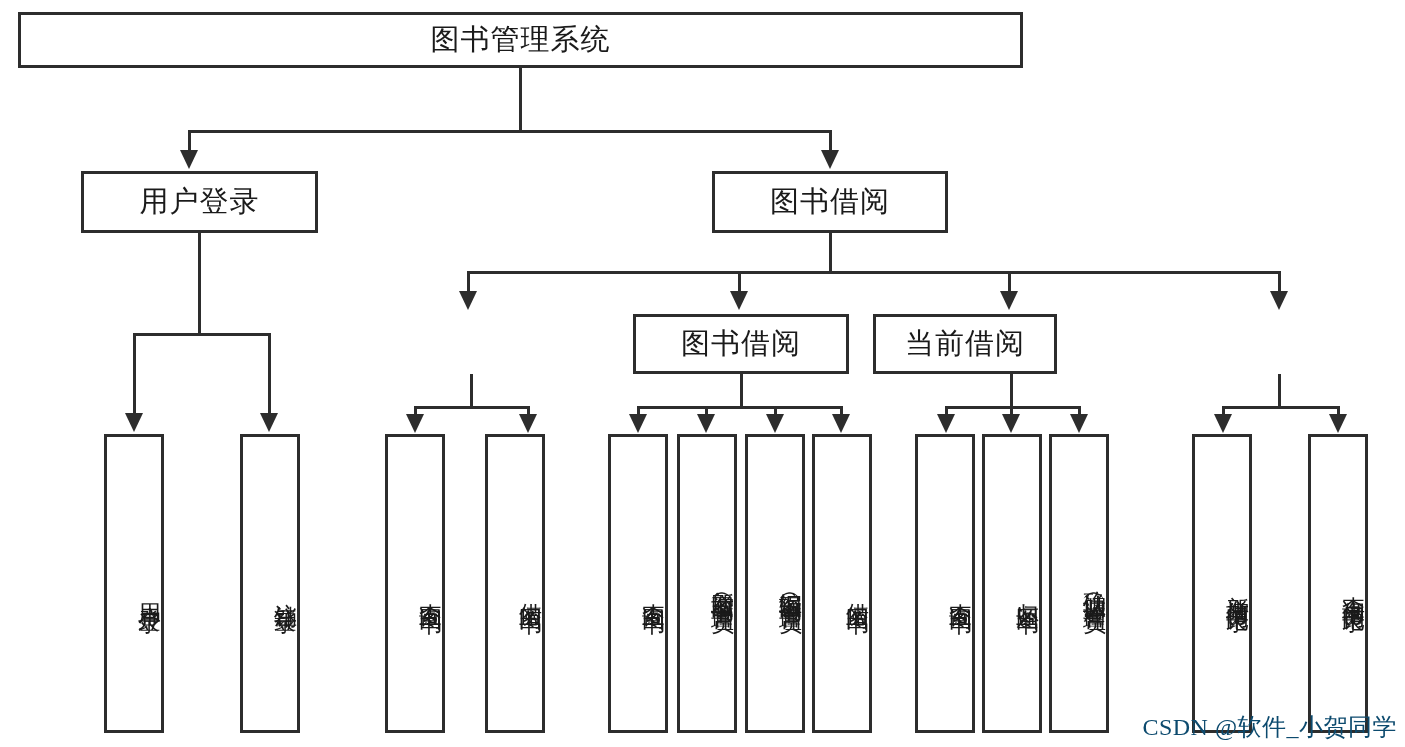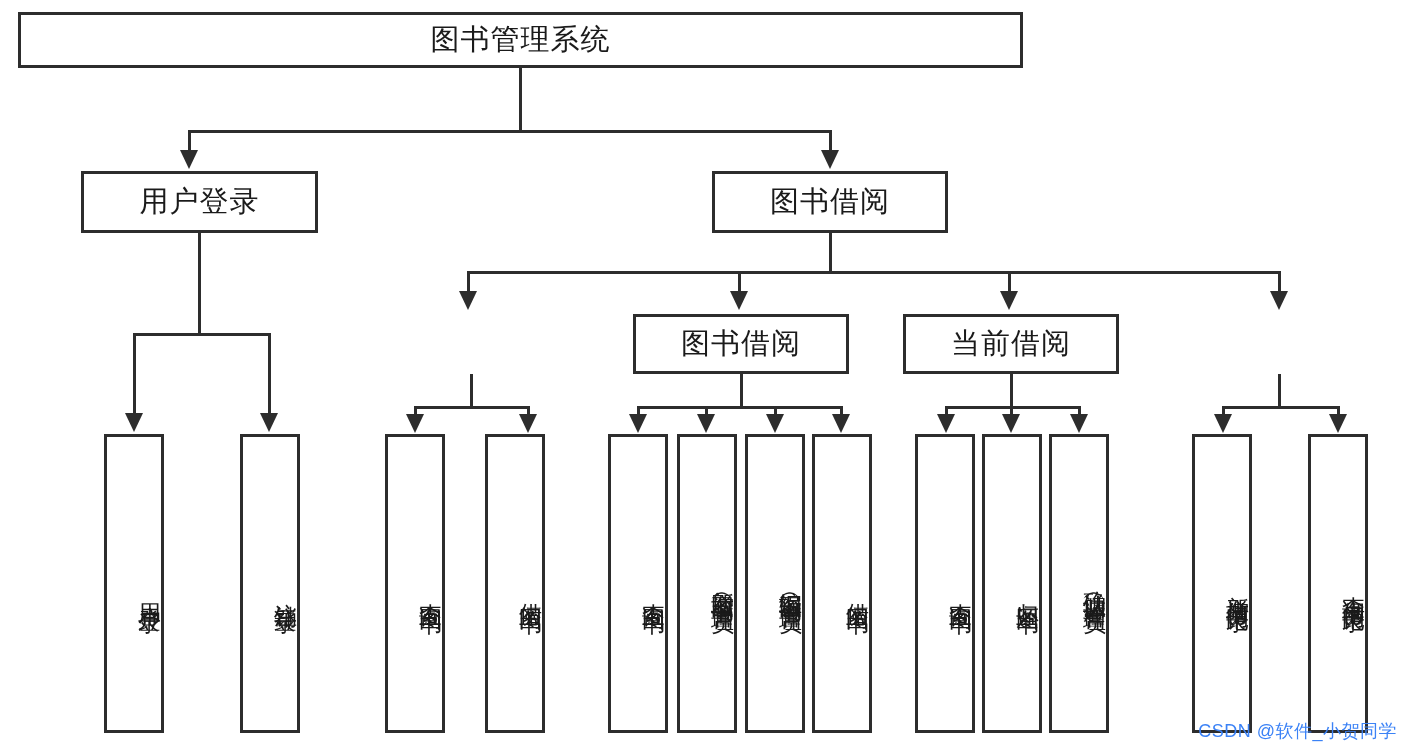--- a/index.html
+++ b/index.html
@@ -66,25 +66,26 @@
     height: 0;
     border-left: 9px solid transparent;
     border-right: 9px solid transparent;
     border-top: 19px solid #2d2d2d;
   }
   
   #watermark {
     position: absolute;
     right: 8px;
     bottom: 4px;
-    font-size: 18px;
-    color: #3b82f6;
+    font-size: 24px;
+    color: #0c4a6e;
     letter-spacing: 0.5px;
     white-space: nowrap;
     user-select: none;
+    font-family: Liberation Serif, serif;
   }
 </style>
 </head>
 <body>
 
 <div id="canvas">
 
   <div class="node horiz" style="left:18px; top:12px; width:1005px; height:56px;">
     <span class="node-label">图书管理系统</span>
   </div>
@@ -120,21 +121,21 @@
   <div class="vline" style="left:738px; top:271px; height:22px;"></div>
   <div class="arrow" style="left:730px; top:291px;"></div>
   <div class="vline" style="left:1008px; top:271px; height:22px;"></div>
   <div class="arrow" style="left:1000px; top:291px;"></div>
   <div class="vline" style="left:1278px; top:271px; height:22px;"></div>
   <div class="arrow" style="left:1270px; top:291px;"></div>
 
   <div class="node horiz" style="left:633px; top:314px; width:216px; height:60px;">
     <span class="node-label">图书借阅</span>
   </div>
-  <div class="node horiz" style="left:903px; top:314px; width:216px; height:60px;">
+  <div class="node horiz" style="left:873px; top:314px; width:184px; height:60px;">
     <span class="node-label">当前借阅</span>
   </div>
 
   <div class="vline" style="left:470px; top:374px; height:34px;"></div>
   <div class="hline" style="left:414px; top:406px; width:116px;"></div>
   <div class="vline" style="left:414px; top:406px; height:10px;"></div>
   <div class="arrow" style="left:406px; top:414px;"></div>
   <div class="vline" style="left:527px; top:406px; height:10px;"></div>
   <div class="arrow" style="left:519px; top:414px;"></div>
 

